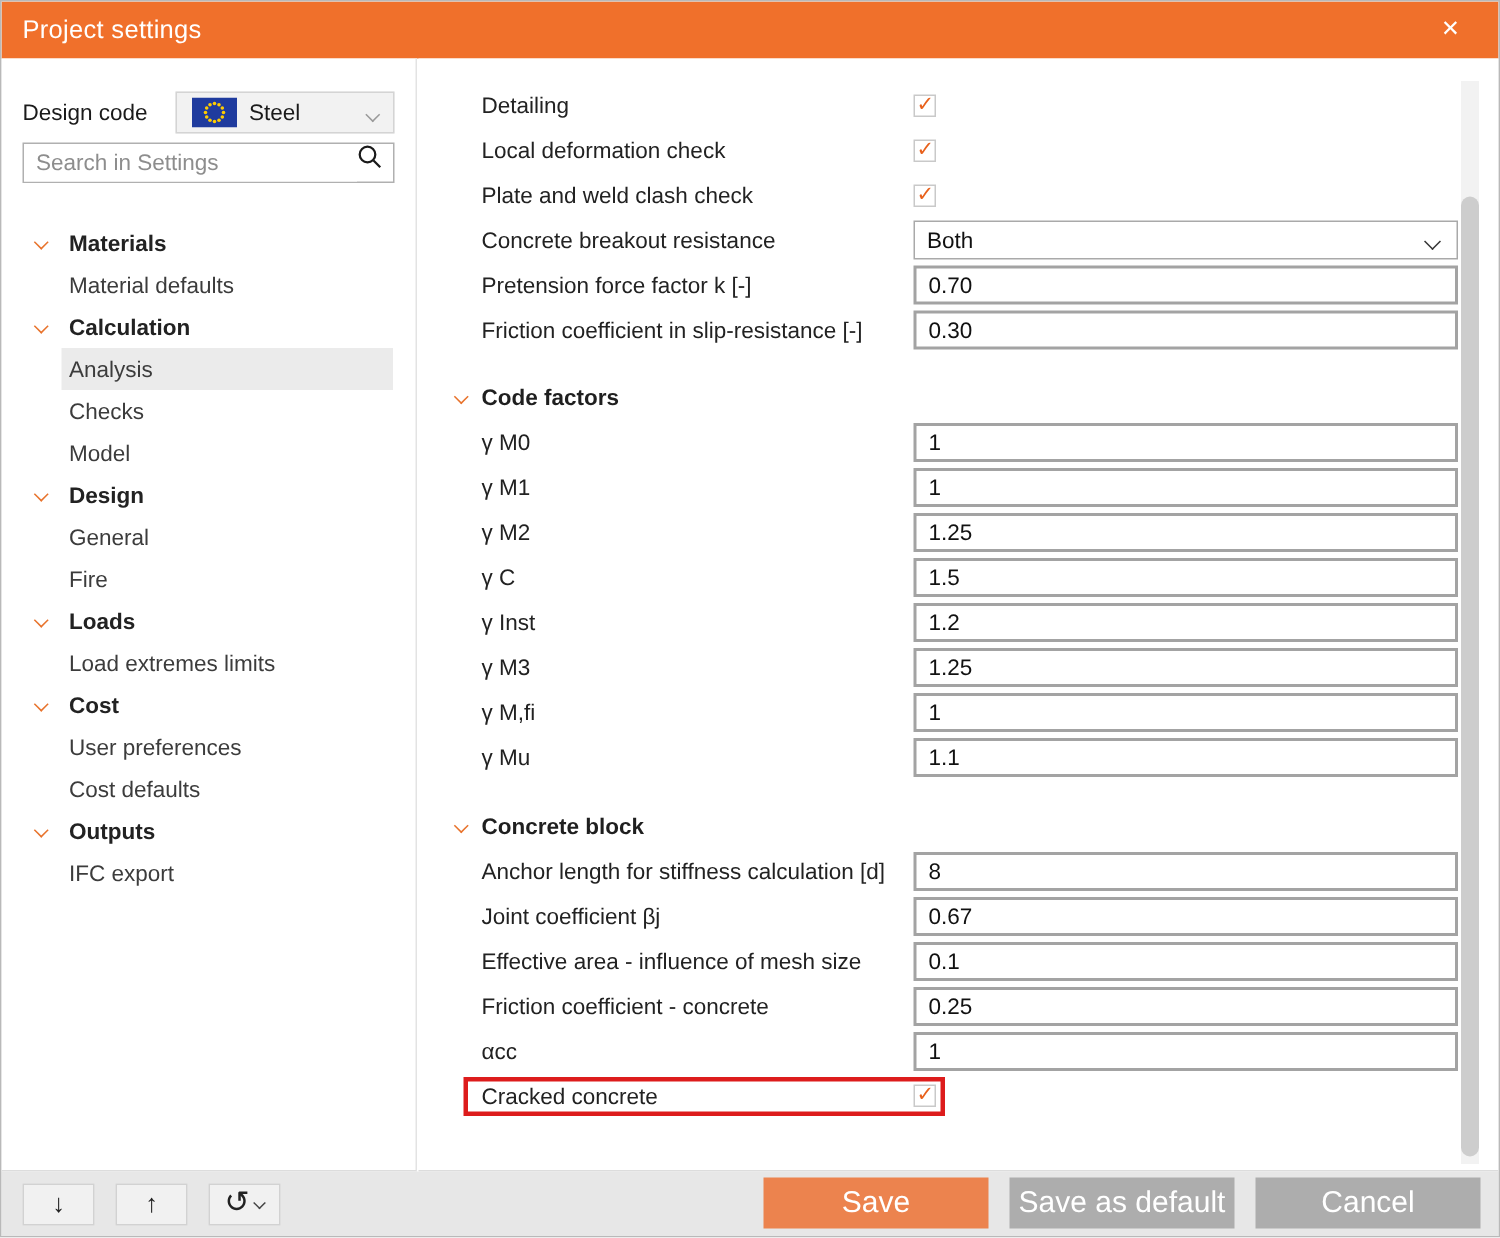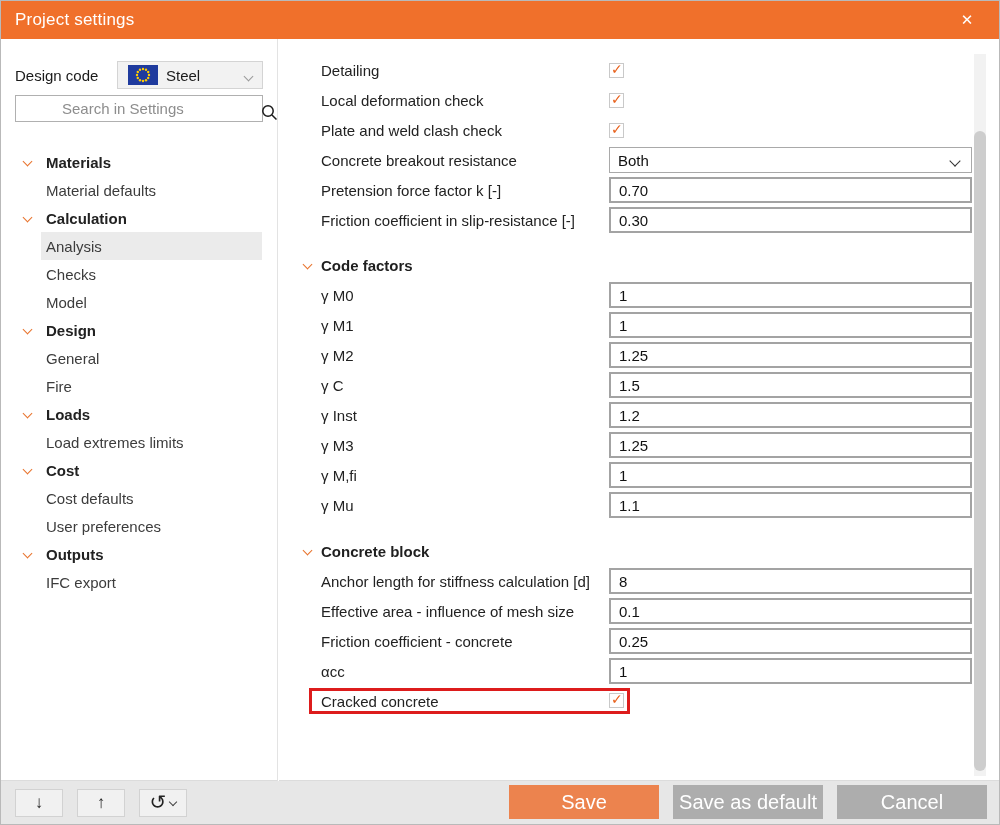--- a/index.html
+++ b/index.html
@@ -12,21 +12,21 @@
   .titlebar .close { position:absolute; right:22px; top:9px; color:#fff; font-size:15px; width:20px; height:20px; text-align:center; line-height:20px; cursor:default; }
 
   
   .sidebar { position:absolute; left:0; top:38px; width:277px; height:742px; background:#fff; border-right:1px solid #e3e3e3; border-bottom:1px solid #dcdcdc; }
   .design-row { display:flex; align-items:center; margin:22px 14px 0 14px; }
   .design-label { font-size:15px; color:#1a1a1a; flex:1; }
   .flag-select { position:relative; width:146px; height:28px; background:#f2f2f2; border:1px solid #d4d4d4; display:flex; align-items:center; }
   .flag-select svg { margin-left:10px; }
   .flag-select .val { font-size:15px; color:#1a1a1a; margin-left:8px; }
   .flag-select .chev { position:absolute; right:10px; top:11px; color:#9a9a9a; }
-  .search-box { position:relative; margin:6px 14px 0 14px; height:27px; border:1px solid #b0b0b0; background:#fff; display:flex; align-items:flex-end;padding-left:38px; }
+  .search-box { position:relative; margin:6px 14px 0 14px; height:27px; border:1px solid #b0b0b0; background:#fff; display:flex; align-items:flex-start; }
   .search-box input { border:none; outline:none; flex:1; height:100%; font-size:15px; padding-left:8px; color:#333; font-family:inherit; }
   .search-box input::placeholder { color:#8d8d8d; }
   .search-box svg { margin-right:7px; flex:0 0 auto; }
 
   .tree { margin-top:26px; }
   .tree-row { position:relative; height:28px; display:flex; align-items:center; cursor:default; }
   .tree-row .hl { position:absolute; left:40px; right:15px; top:0; bottom:0; background:#ebebeb; }
   .tree-row .chevtree { position:absolute; left:23px; top:10px; color:#E8732C; }
   .tree-row .lbl { position:relative; margin-left:45px; font-size:15px; color:#3c3c3c; }
   .tree-row.section .lbl { font-weight:bold; color:#222; }
@@ -150,24 +150,24 @@
           <span class="lbl">Loads</span>
         </div>
       <div class="tree-row">
           <span class="lbl">Load extremes limits</span>
         </div>
       <div class="tree-row section">
           <span class="chevtree chev"></span>
           <span class="lbl">Cost</span>
         </div>
       <div class="tree-row">
+          <span class="lbl">User preferences</span>
+        </div>
+      <div class="tree-row">
           <span class="lbl">Cost defaults</span>
-        </div>
-      <div class="tree-row">
-          <span class="lbl">User preferences</span>
         </div>
       <div class="tree-row section">
           <span class="chevtree chev"></span>
           <span class="lbl">Outputs</span>
         </div>
       <div class="tree-row">
           <span class="lbl">IFC export</span>
         </div>
     </div>
   </div>
@@ -247,20 +247,24 @@
 
     <div class="hrow" style="margin-top:16px;">
       <span class="chevhead chev"></span>
       <span class="htitle">Concrete block</span>
     </div>
     <div class="crow">
         <span class="clabel">Anchor length for stiffness calculation [d]</span>
         <input class="field" value="8" style="">
       </div>
     <div class="crow">
+        <span class="clabel">Joint coefficient βj</span>
+        <input class="field" value="0.67" style="">
+      </div>
+    <div class="crow">
         <span class="clabel">Effective area - influence of mesh size</span>
         <input class="field" value="0.1" style="">
       </div>
     <div class="crow">
         <span class="clabel">Friction coefficient - concrete</span>
         <input class="field" value="0.25" style="">
       </div>
     <div class="crow">
         <span class="clabel">αcc</span>
         <input class="field" value="1" style="">

